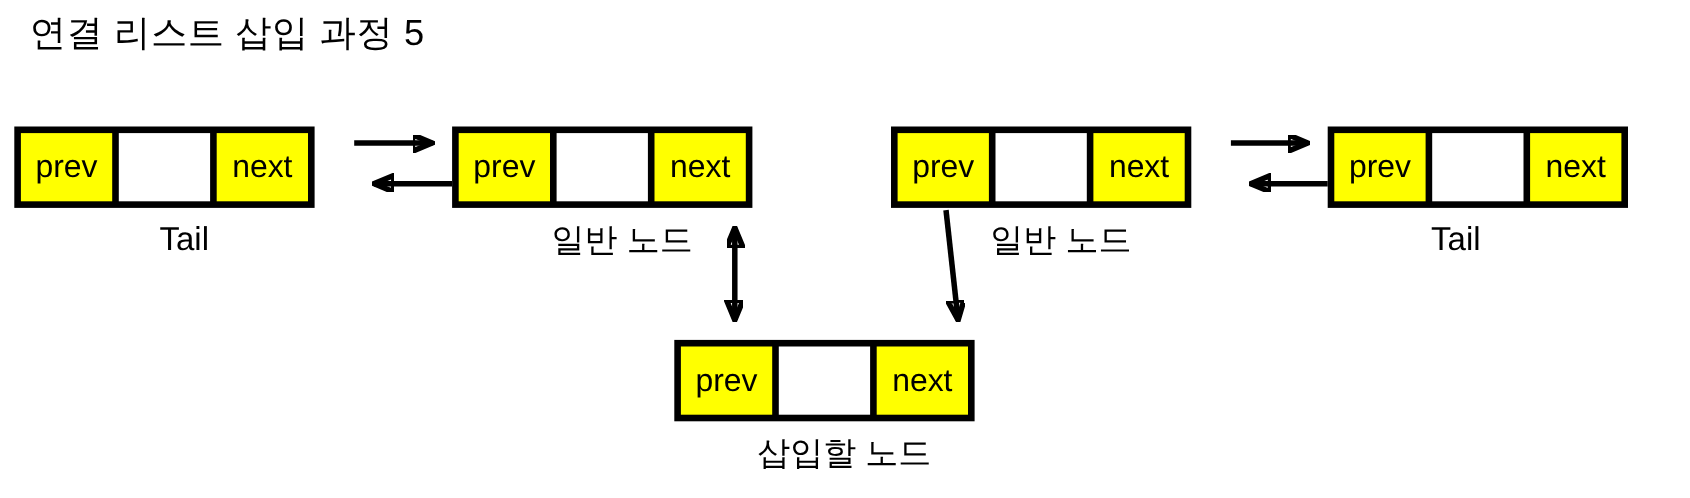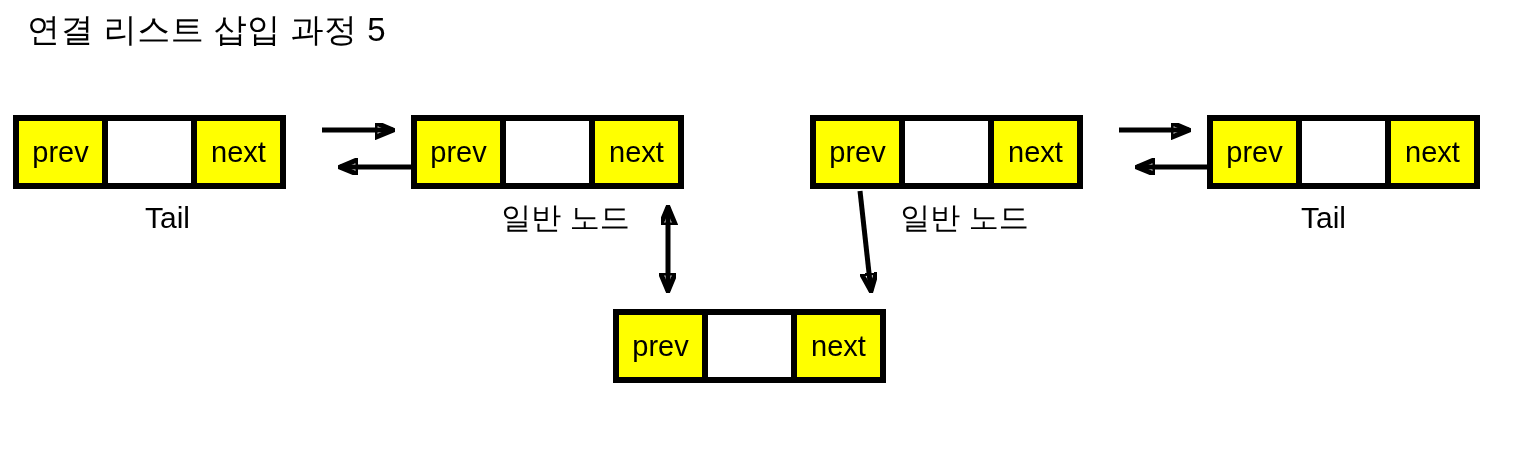--- a/index.html
+++ b/index.html
@@ -103,20 +103,21 @@
     <div class="cell value"></div>
     <div class="cell pointer">next</div>
   </div>
   <div class="node-label" style="left:1169px; top:199px;">Tail</div>
 
   <div class="node" style="left:613px; top:309px;">
     <div class="cell pointer">prev</div>
     <div class="cell value"></div>
     <div class="cell pointer">next</div>
   </div>
+  <div class="node-label" style="left:613px; top:393px;">삽입할 노드</div>
 
   <svg class="edges" width="1536" height="453" viewBox="0 0 1536 453">
     <defs>
       <marker id="ah-end" markerUnits="userSpaceOnUse" markerWidth="20" markerHeight="17" refX="18" refY="7.5" orient="auto">
         <path d="M0,0 L18,7.5 L0,15 Z" fill="#000000" stroke="none"></path>
       </marker>
       <marker id="ah-start" markerUnits="userSpaceOnUse" markerWidth="20" markerHeight="17" refX="18" refY="7.5" orient="auto-start-reverse">
         <path d="M0,0 L18,7.5 L0,15 Z" fill="#000000" stroke="none"></path>
       </marker>
     </defs>

